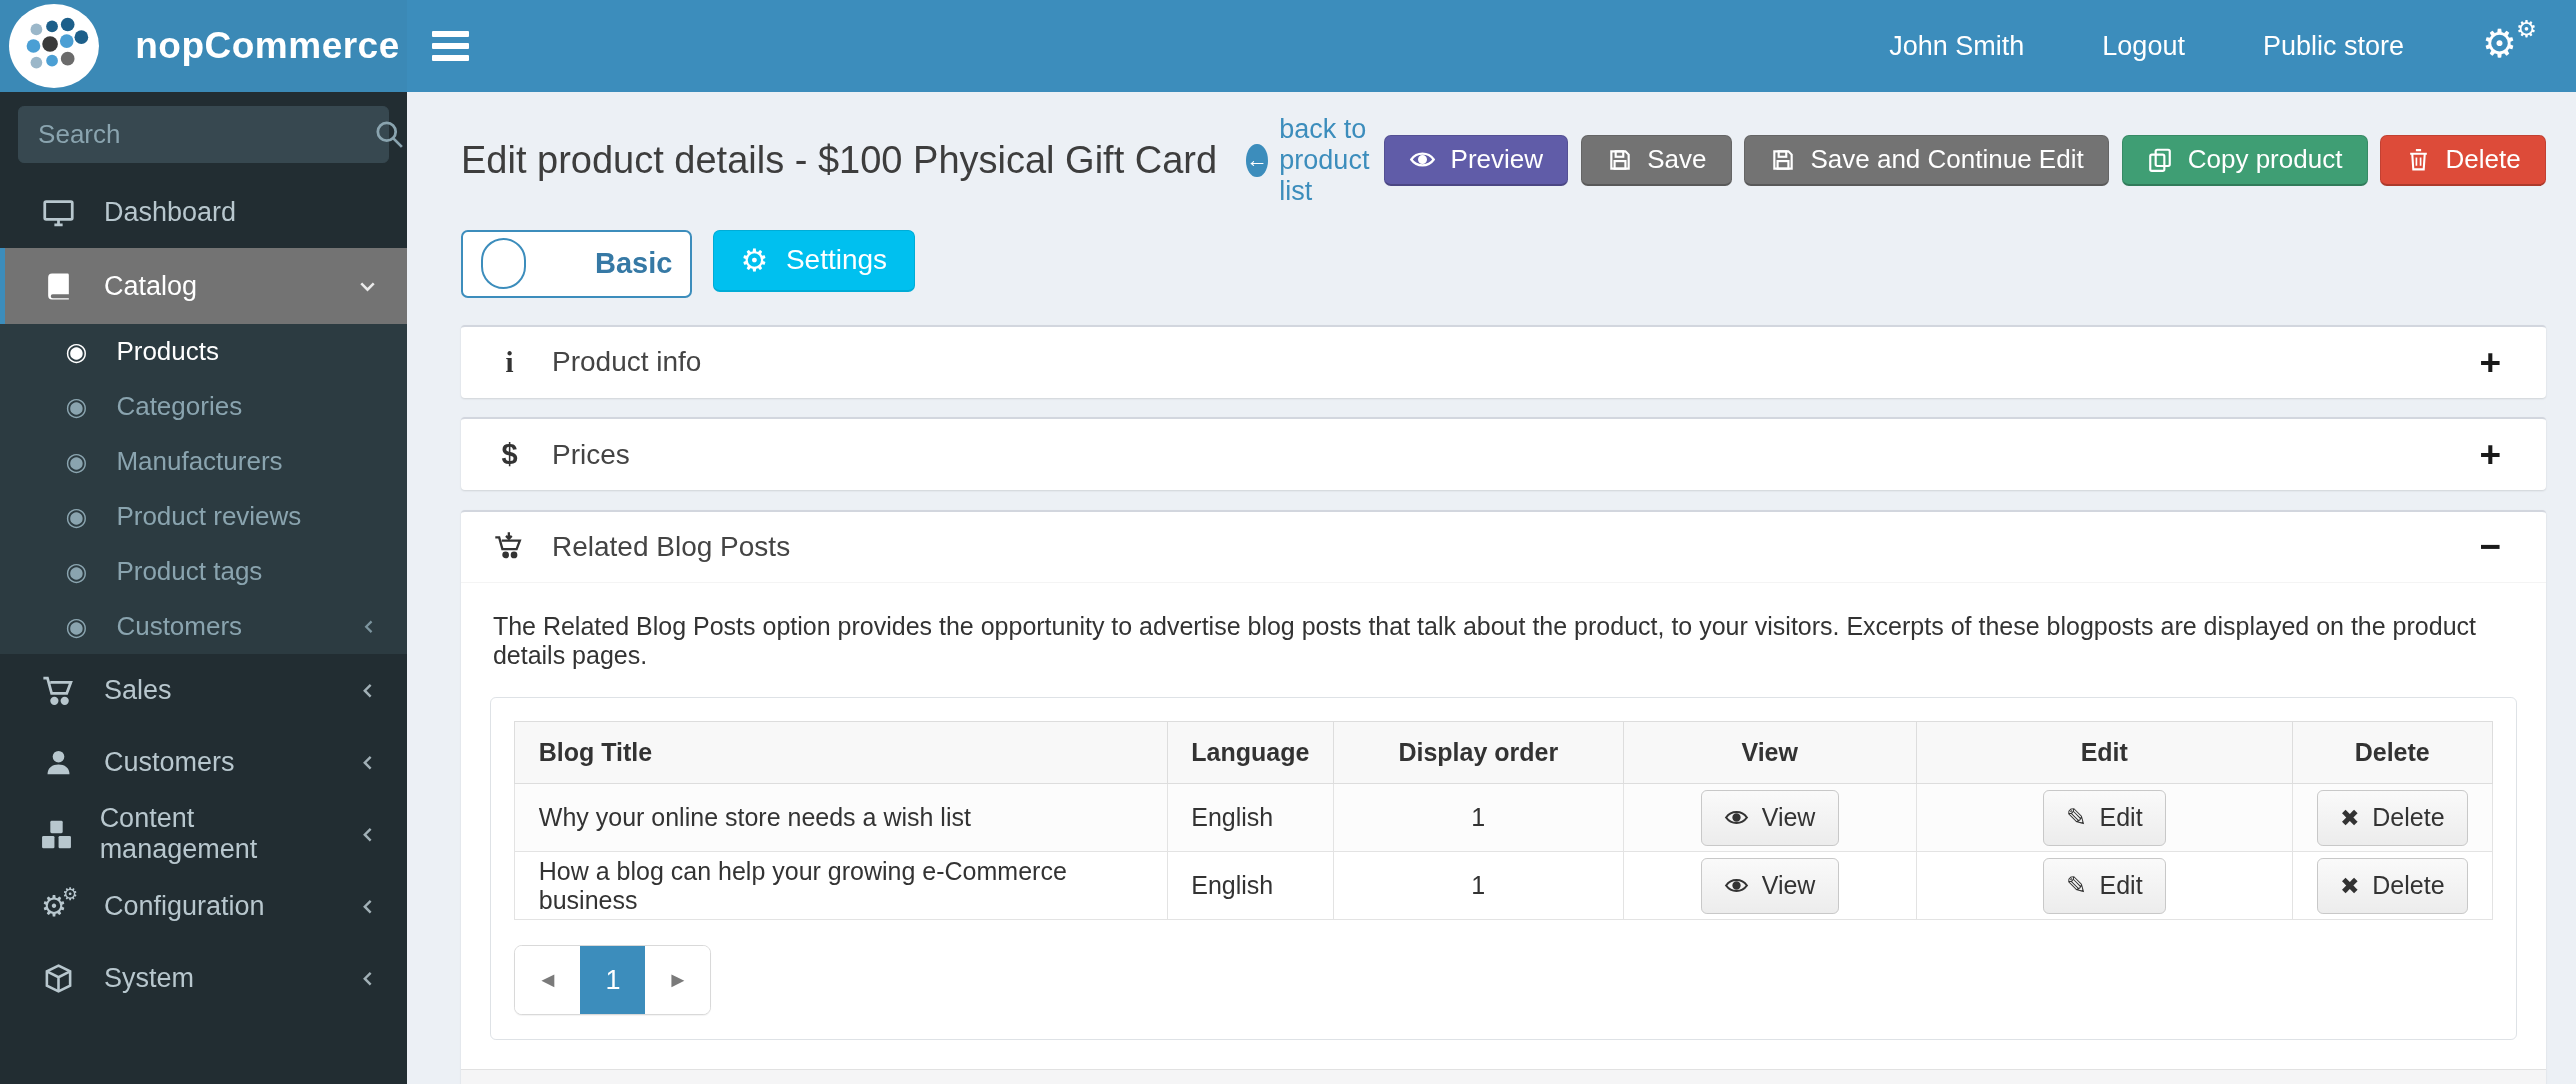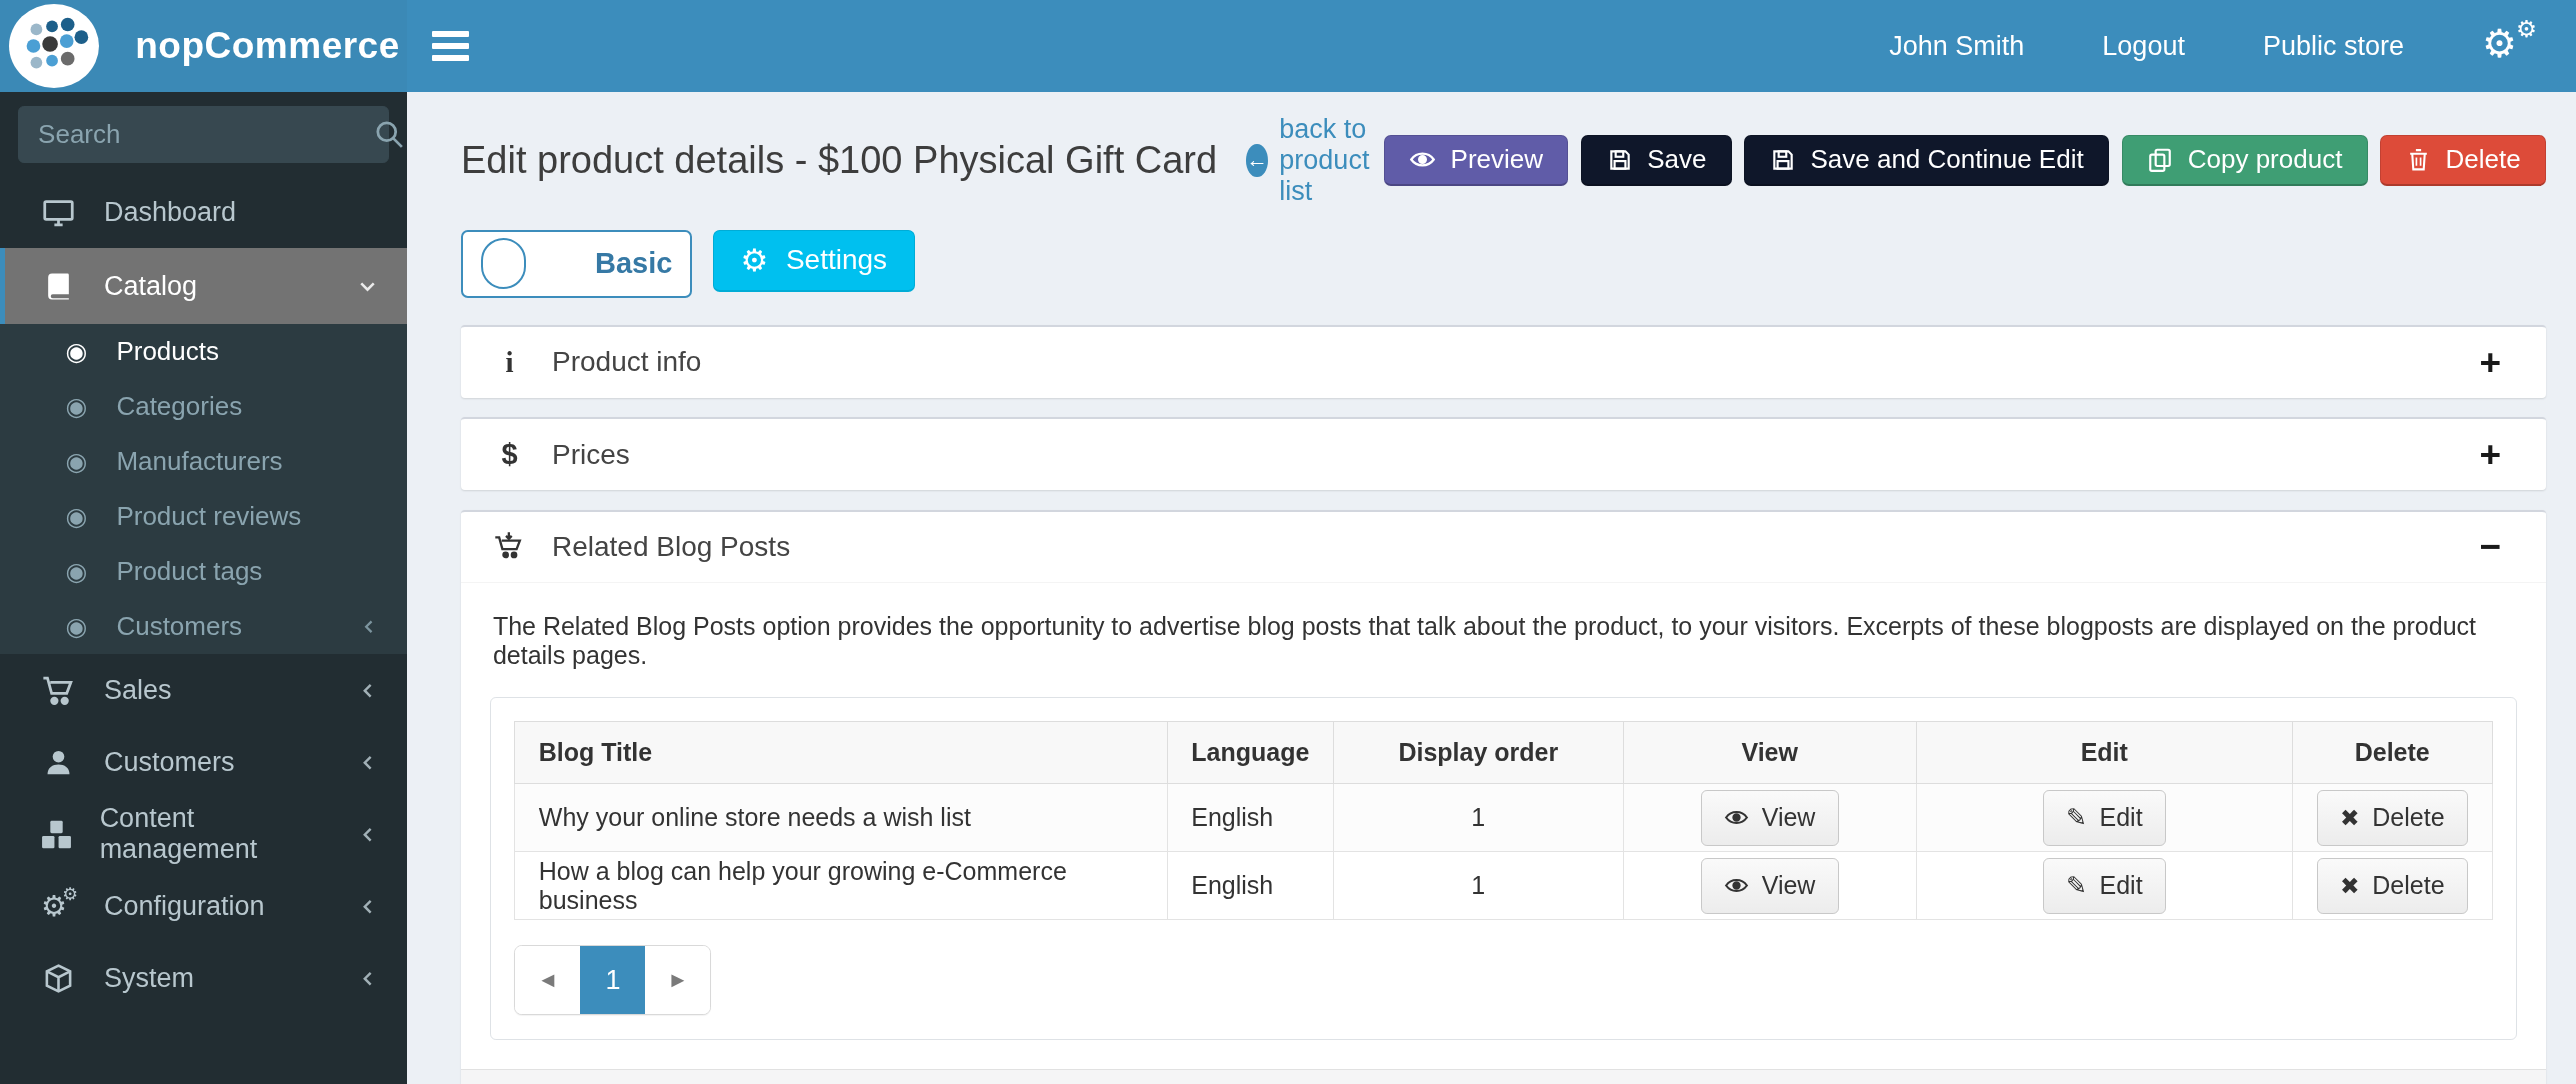--- a/index.html
+++ b/index.html
@@ -47,21 +47,21 @@
   
   .main { flex:1; padding:19.5px 30px 0 54px; min-width:0; }
   .page-head { display:flex; align-items:center; margin-top:2px; }
   .page-title { font-size:38px; font-weight:500; color:#3d3d3d; white-space:nowrap; }
   .back-link { display:flex; align-items:center; gap:11.7px; margin-left:29px; color:#3c8dbc; font-size:27px; cursor:pointer; }
   .back-circle { width:33px; height:33px; border-radius:50%; background:#3c8dbc; color:#fff; display:inline-flex; align-items:center; justify-content:center; font-size:21.5px; font-weight:700; }
   .actions { margin-left:auto; display:flex; gap:12.7px; }
   .abtn { height:51px; border-radius:6.8px; color:#fff; font-size:26px; display:inline-flex; align-items:center; gap:14.6px; padding:0 24.4px; border:1px solid rgba(0,0,0,.12); border-bottom:2px solid rgba(0,0,0,.22); cursor:pointer; white-space:nowrap; }
   .abtn svg { flex:none; }
   .btn-purple { background:#605ca8; }
-  .btn-blue { background:#0f172a; }
+  .btn-blue { background:#737373; }
   .btn-green { background:#3f9e74; }
   .btn-red { background:#dd4b39; }
 
   .mode-row { display:flex; gap:20.5px; margin:23.4px 0 27px; }
   .basic-toggle { width:231px; height:68px; background:#fff; border:2px solid #3c8dbc; border-radius:6.8px; display:flex; align-items:center; padding:0 17.6px; cursor:pointer; }
   .knob { width:45px; height:51px; background:#fff; border:2.9px solid #3c8dbc; border-radius:25px; }
   .basic-label { margin-left:auto; color:#3679a5; font-weight:700; font-size:29px; }
   .settings-btn { height:62px; background:#00c0ef; border:1px solid #00acd6; border-bottom-width:2px; border-radius:6.8px; color:#fff; font-size:28px; display:inline-flex; align-items:center; gap:17.6px; padding:0 27px; cursor:pointer; }
   .settings-btn .gear { font-size:31px; line-height:1; }
 

